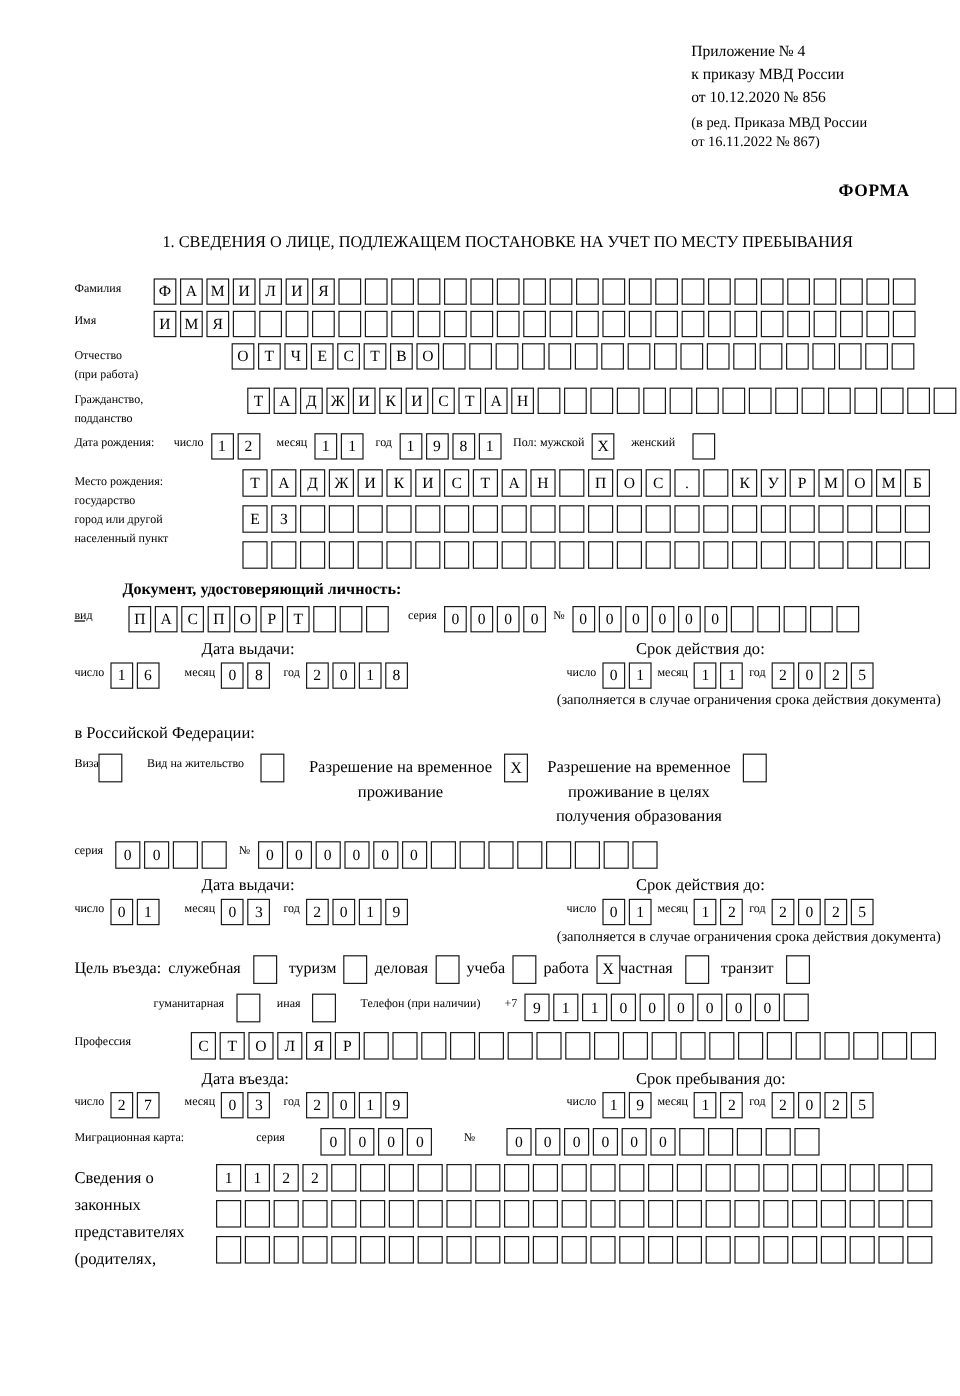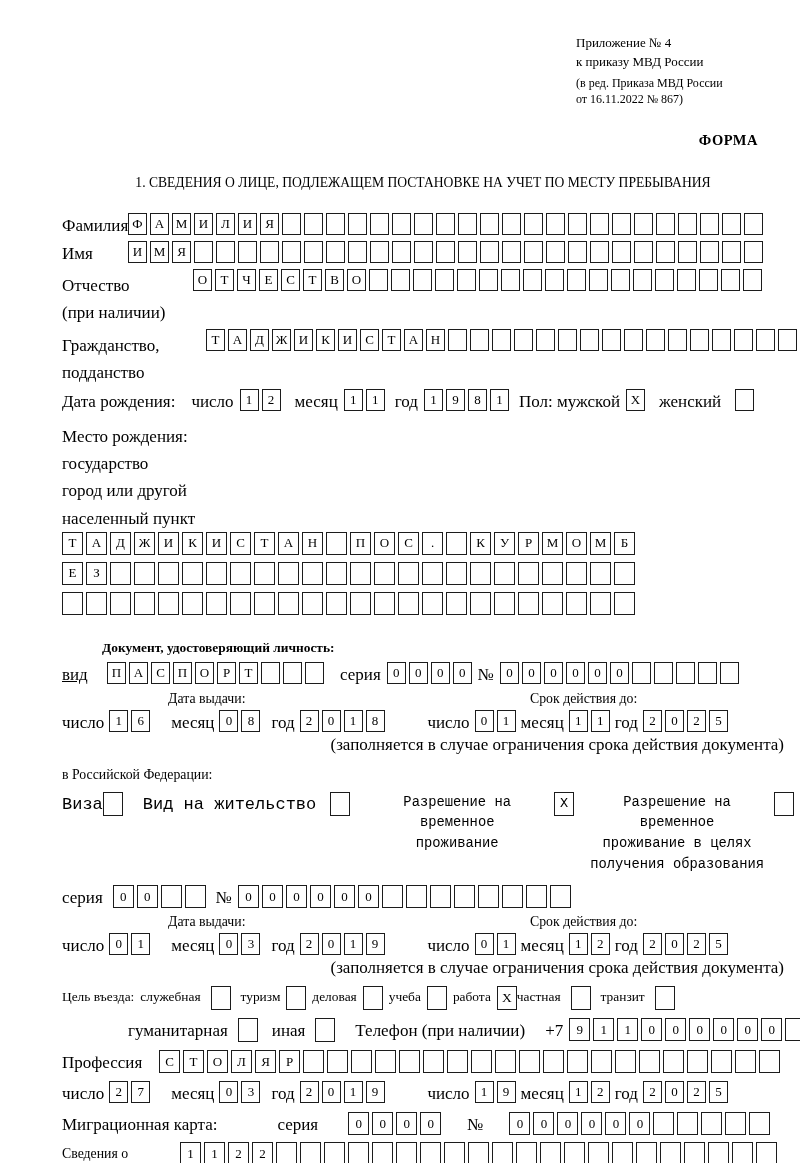--- a/index.html
+++ b/index.html
@@ -12,21 +12,21 @@
   
   .hdr{width:200px;margin-left:auto;margin-right:18px;font-size:13px;line-height:1.45;}
   .hdr-small{font-size:12px;margin-top:3px;line-height:1.4;}
   .forma{font-weight:bold;font-size:14.5px;text-align:right;margin:24px 36px 0 0;letter-spacing:.5px;}
   
   .title{text-align:center;font-weight:bold;font-size:15px;line-height:1.55;margin-top:12px;}
   .blank-line{display:inline-block;width:58px;border-bottom:2.5px solid #444;margin-left:12px;vertical-align:baseline;}
   .sec1{font-weight:normal;font-size:13.6px;text-align:center;margin:26px 0 22px -10px;white-space:nowrap;}
   
   .row{display:flex;align-items:flex-start;margin-bottom:5px;}
-  .lbl{font-size:17px;padding-top:3px;flex:none;white-space:nowrap;}
+  .lbl{font-size:10px;padding-top:3px;flex:none;white-space:nowrap;}
   .lbl2{line-height:1.6;}
   .w66{width:66px;} .w131{width:131px;} .w98{width:98px;} .w140{width:140px;} .w97{width:97px;} .w45{width:45px;text-decoration:underline;}
   .ml6{margin-left:6px;} .ml10{margin-left:10px;} .ml14{margin-left:14px;} .ml16{margin-left:16px;} .ml20{margin-left:20px;} .ml40{margin-left:40px;}
   
   .cells{display:flex;gap:3px;flex:none;}
   .cell{
     box-sizing:border-box;flex:none;width:19px;height:22px;
     border:1.6px solid #1c1c1c;display:flex;align-items:center;justify-content:center;
     font-size:13px;background:#fff;
   }
@@ -39,39 +39,40 @@
   .doc-hdr{font-weight:bold;font-size:13.4px;text-align:left;margin:2px 0 6px 40px;}
   
   .dates-hdr{position:relative;height:19px;font-size:13.8px;}
   .dh-l{position:absolute;left:106px;}
   .dh-r{position:absolute;left:468px;}
   .daterow{display:flex;margin-bottom:2px;}
   .dg{display:flex;align-items:flex-start;gap:5px;}
   .dg .lbl{padding-top:3px;}
   .dg-r{margin-left:auto;margin-right:66px;}
   .gap{margin-left:16px;}
-  .note-r{font-size:17px;text-align:right;margin:2px 10px 8px 0;}
+  .note-r{font-size:12px;text-align:right;margin:2px 10px 8px 0;}
   .intro{font-size:13.8px;line-height:1.8;margin-bottom:4px;}
   
-  .permit-row{align-items:flex-start;margin-bottom:10px;font-family:Liberation Mono, monospace;}
+  .permit-row{align-items:flex-start;margin-bottom:10px;}
   .permit-lbl{font-size:13.8px;text-align:center;line-height:1.5;padding-top:1px;}
   .purpose-row{margin-bottom:8px;}
   .purpose-row .lbl{font-size:13.4px;}
   .phone-row{margin-bottom:8px;}
   
   .guards-lbl{width:118px;font-size:13.8px;line-height:1.62;padding-top:1px;}
 </style>
 </head>
 <body>
 
 <div class="page">
 
   <div class="hdr">
     <div>Приложение № 4</div>
     <div>к приказу МВД России</div>
+    <div>от 10.12.2020 № 856</div>
     <div class="hdr-small">
       <div>(в ред. Приказа МВД России</div>
       <div>от 16.11.2022 № 867)</div>
     </div>
   </div>
 
   <div class="forma">ФОРМА</div>
 
 
   <div class="sec1">1. СВЕДЕНИЯ О ЛИЦЕ, ПОДЛЕЖАЩЕМ ПОСТАНОВКЕ НА УЧЕТ ПО МЕСТУ ПРЕБЫВАНИЯ</div>
@@ -142,21 +143,21 @@
         <span class="cell"></span>
         <span class="cell"></span>
         <span class="cell"></span>
         <span class="cell"></span>
       </div>
   </div>
 
   <div class="row" style="margin-bottom:2px;">
     <div class="lbl w131 lbl2">
       <div>Отчество</div>
-      <div>(при наличии)</div>
+      <div>(при работа)</div>
     </div>
     <div class="cells">
         <span class="cell">О</span>
         <span class="cell">Т</span>
         <span class="cell">Ч</span>
         <span class="cell">Е</span>
         <span class="cell">С</span>
         <span class="cell">Т</span>
         <span class="cell">В</span>
         <span class="cell">О</span>
@@ -239,21 +240,21 @@
     <span class="lbl ml10">Пол: мужской</span>
     <div class="cells ml6">
         <span class="cell">X</span>
       </div>
     <span class="lbl ml14">женский</span>
     <div class="cells ml14">
         <span class="cell"></span>
       </div>
   </div>
 
-  <div class="row" style="margin-bottom:18px;flex-direction:column;">
+  <div class="row" style="margin-bottom:2px;">
     <div class="lbl w140 lbl2">
       <div>Место рождения:</div>
       <div>государство</div>
       <div>город или другой</div>
       <div>населенный пункт</div>
     </div>
     <div class="stackrows">
       <div class="cells wide">
           <span class="cell">Т</span>
           <span class="cell">А</span>
@@ -605,20 +606,24 @@
         <span class="cell"></span>
         <span class="cell"></span>
         <span class="cell"></span>
         <span class="cell"></span>
         <span class="cell"></span>
         <span class="cell"></span>
         <span class="cell"></span>
       </div>
   </div>
 
+  <div class="dates-hdr">
+    <span class="dh-l">Дата въезда:</span>
+    <span class="dh-r">Срок пребывания до:</span>
+  </div>
   <div class="daterow" style="margin-bottom:8px;">
     <div class="dg">
       <span class="lbl">число</span>
       <div class="cells">
           <span class="cell">2</span>
           <span class="cell">7</span>
         </div>
       <span class="lbl gap">месяц</span>
       <div class="cells">
           <span class="cell">0</span>

